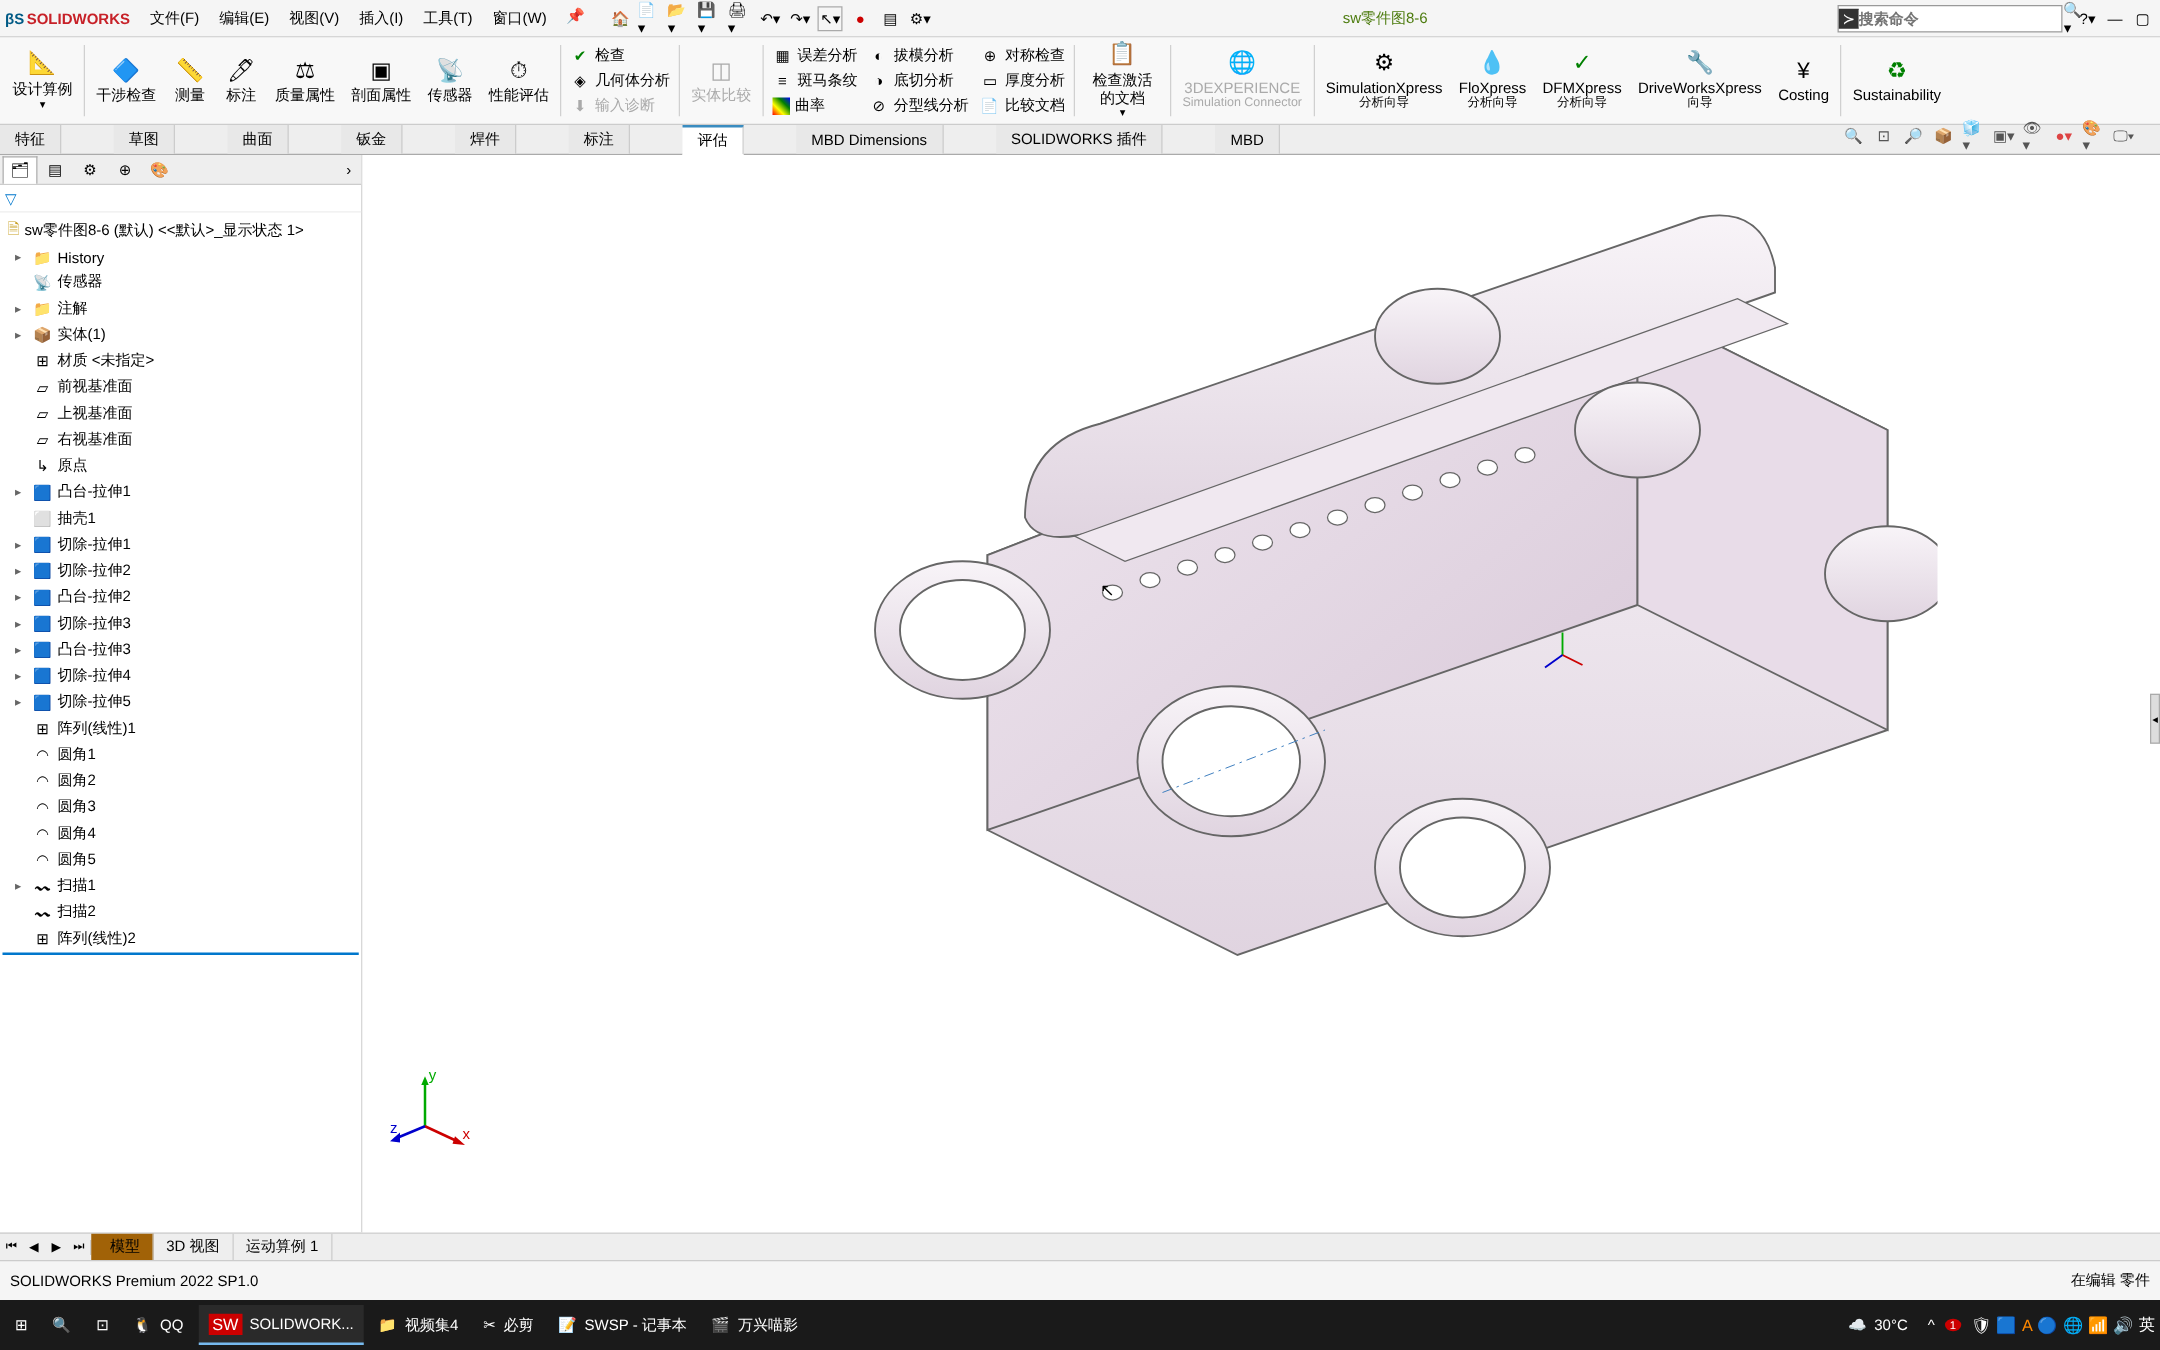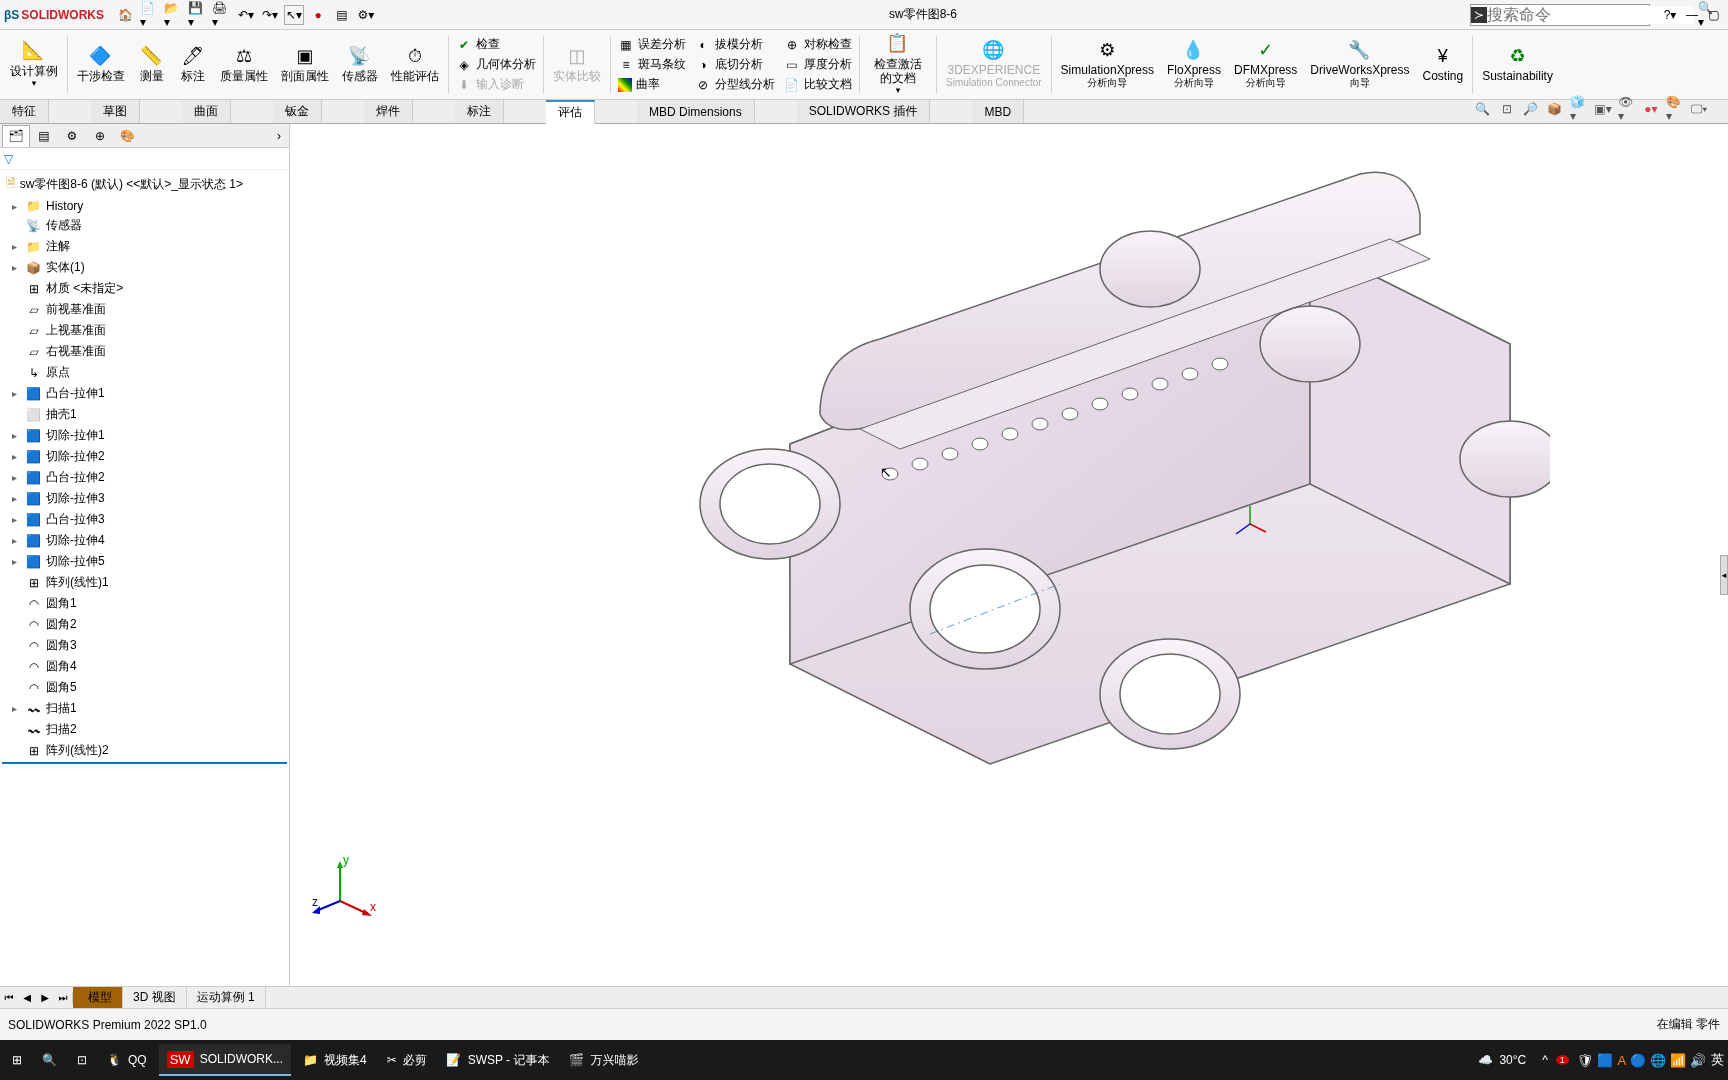--- a/index.html
+++ b/index.html
@@ -6,24 +6,24 @@
 body { width: 1728px; height: 1080px; background: #fff; overflow: hidden; display: flex; flex-direction: column; }
 
 
 .title-bar { height: 30px; background: #f5f5f5; border-bottom: 1px solid #ccc; display: flex; align-items: center; padding: 0 4px; gap: 2px; }
 .sw-logo { color: #c72128; font-weight: bold; font-size: 13px; display: flex; gap: 2px; }
 .sw-logo .ds { color: #005a85; }
 .menu-items { display: flex; gap: 4px; margin-left: 8px; }
 .menu-items span { padding: 2px 6px; cursor: pointer; }
 .qat { display: flex; gap: 4px; margin-left: 10px; align-items: center; }
 .qat-icon { width: 20px; height: 20px; display: flex; align-items: center; justify-content: center; cursor: pointer; }
-.doc-title { margin: 16px auto; color: #000000; }
+.doc-title { margin: 16px auto; color: #4d7c0f; }
 .search-box { display: flex; align-items: center; background: #fff; border: 1px solid #999; height: 22px; width: 180px; margin-right: 8px; }
 .search-box .icn { padding: 0 4px; }
-.search-box input { border: none; outline: none; flex: 1; font-size: 16px; }
+.search-box input { border: none; outline: none; flex: 1; font-size: 12px; font-weight: bold; }
 .win-ctrl { display: flex; gap: 2px; }
 
 
 .ribbon { height: 70px; background: #f8f8f8; border-bottom: 1px solid #ccc; display: flex; align-items: stretch; padding: 2px 4px; gap: 1px; }
 .rb-btn { display: flex; flex-direction: column; align-items: center; justify-content: center; padding: 2px 6px; cursor: pointer; min-width: 40px; text-align: center; line-height: 1.2; }
 .rb-btn.disabled { color: #aaa; }
 .rb-btn .icn { font-size: 18px; margin-bottom: 2px; }
 .rb-sep { width: 1px; background: #d0d0d0; margin: 4px 2px; }
 .rb-group { display: flex; flex-direction: column; justify-content: center; gap: 1px; }
 .rb-small { display: flex; align-items: center; gap: 4px; padding: 1px 4px; cursor: pointer; font-size: 11px; }
@@ -78,20 +78,29 @@
 
 svg { display: block; }
 </style>
 </head>
 <body>
 
 <div class="title-bar">
   <div class="sw-logo">
     <span class="ds">βS</span>
       <span>SOLIDWORKS</span>
+  </div>
+  <div class="menu-items">
+    <span>文件(F)</span>
+    <span>编辑(E)</span>
+    <span>视图(V)</span>
+    <span>插入(I)</span>
+    <span>工具(T)</span>
+    <span>窗口(W)</span>
+    <span>📌</span>
   </div>
   <div class="qat">
     <span class="qat-icon">🏠</span>
     <span class="qat-icon">📄▾</span>
     <span class="qat-icon">📂▾</span>
     <span class="qat-icon">💾▾</span>
     <span class="qat-icon">🖨▾</span>
     <span class="qat-icon">↶▾</span>
     <span class="qat-icon">↷▾</span>
     <span class="qat-icon" style="border:1px solid #aaa;">↖▾</span>

